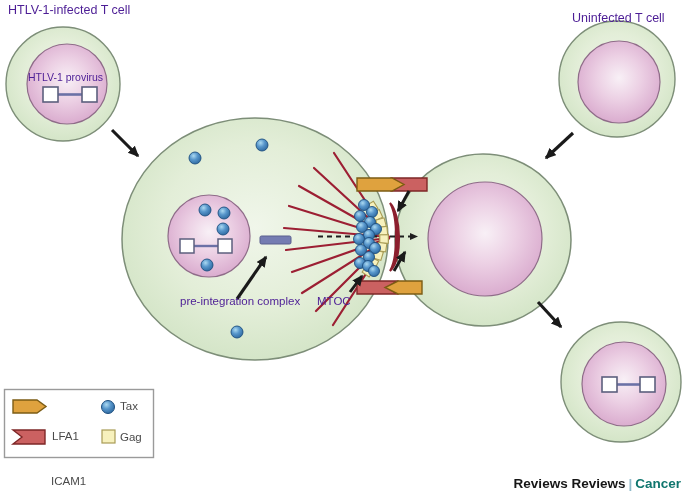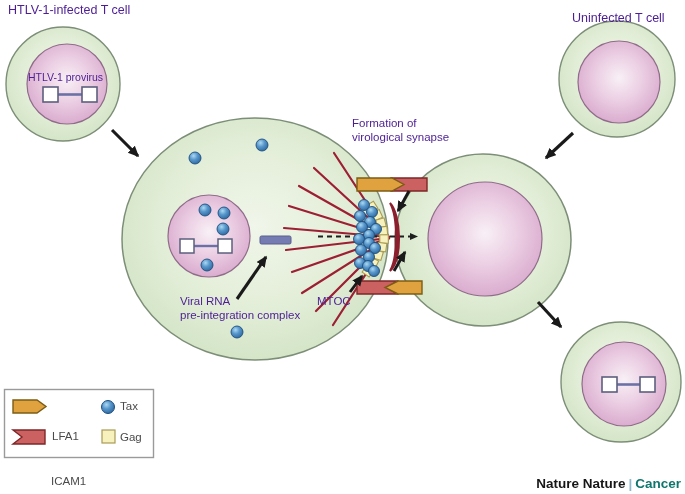--- a/index.html
+++ b/index.html
@@ -175,35 +175,30 @@
       <rect x="102" y="430" width="13" height="13" fill="#f7f1bd" stroke="#a89c55" stroke-width="1.2"></rect>
     </g>
   </svg>
 
   <div class="lbl title" style="left:8px;top:3px;">HTLV-1-infected T cell</div>
 
   <div class="lbl title" style="left:572px;top:11px;">Uninfected T cell</div>
 
   <div class="lbl provirus-lbl" style="left:28px;top:71px;width:80px;">HTLV-1 provirus</div>
 
-  <div class="lbl ann" style="left:352px;top:117px;">
-    <div>Formation of</div>
-    <div>virological synapse</div>
-  </div>
 
   <div class="lbl ann" style="left:180px;top:295px;">
-    <div>Viral RNA</div>
     <div>pre-integration complex</div>
   </div>
 
   <div class="lbl ann" style="left:317px;top:295px;">MTOC</div>
 
 
   <div class="lbl legend-lbl" style="left:52px;top:400px;margin-top:30px;">LFA1</div>
   <div class="lbl legend-lbl" style="left:120px;top:400px;">Tax</div>
   <div class="lbl legend-lbl" style="left:51px;top:431px;margin-top:44px;">ICAM1</div>
   <div class="lbl legend-lbl" style="left:120px;top:431px;">Gag</div>
 
   <div id="footer">
-    <span class="journal">Nature Nature</span><span class="sep">|</span><span class="section">Cancer</span>
+    <span class="journal">Reviews Reviews</span><span class="sep">|</span><span class="section">Cancer</span>
   </div>
 
 </div>
 
 </body></html>

